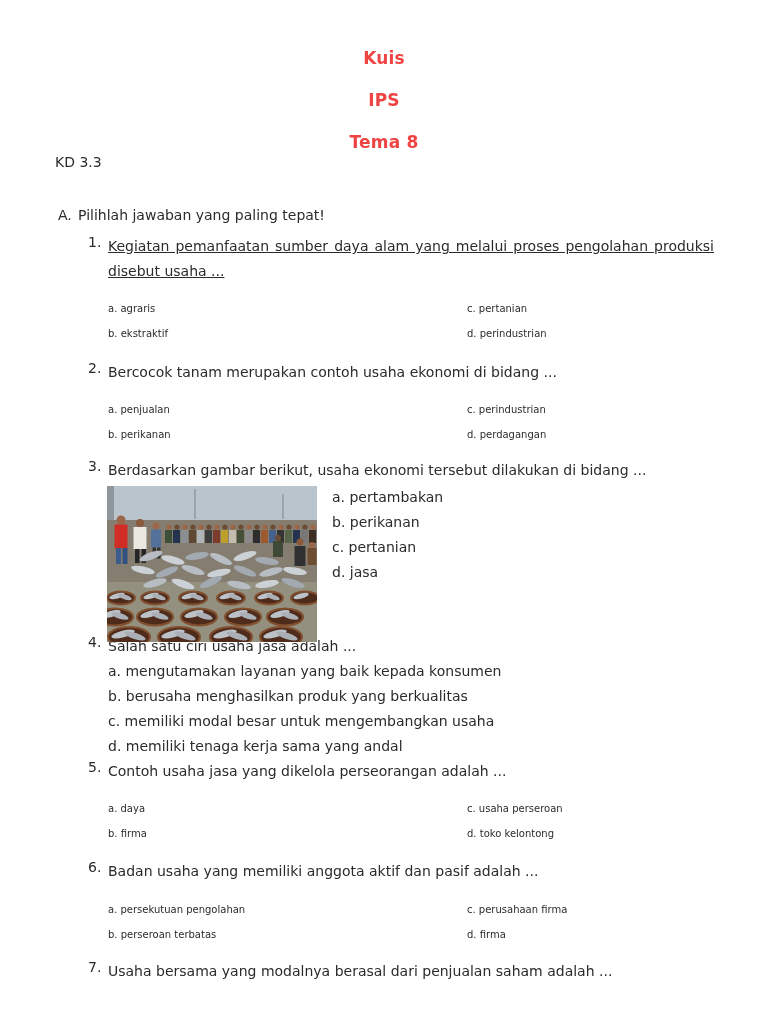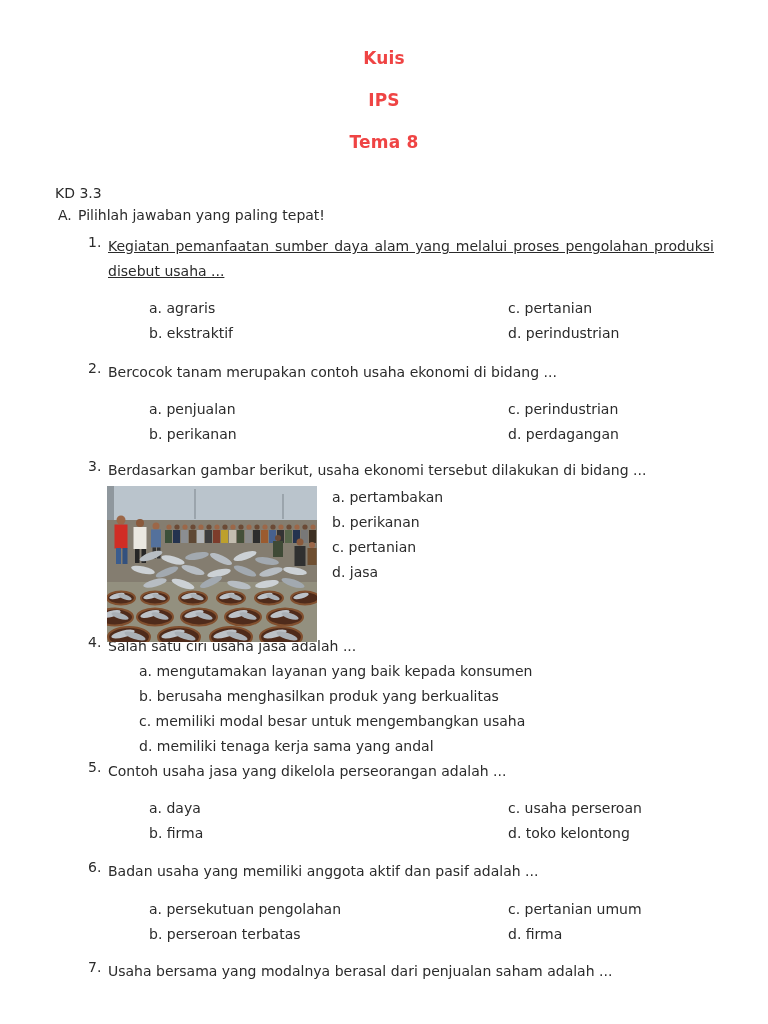--- a/index.html
+++ b/index.html
@@ -17,39 +17,39 @@
     font-weight:bold; font-size:17px; color:#ef4444;
     letter-spacing:0.2px;
   }
   .plain { font-size:14px; }
   .q { display:flex; font-size:14px; }
   .qnum { width:20px; flex:none; }
   .qtext { flex:1; line-height:25px; }
   .justify { text-align:justify;text-decoration:underline; }
   .sec { display:flex; font-size:14px; }
   .secnum { width:20px; flex:none; }
-  .optgrid { font-size:14px;margin-left:41px; }
+  .optgrid { font-size:10px; }
   .optrow { position:relative; height:25px; line-height:25px; }
   .optrow .col2 { position:absolute; left:359px; top:0; }
   .optstack { font-size:14px; line-height:25px; }
   .photo {
     width:210px; height:156px; z-index:2;
     overflow:hidden; background:#8a8376;
   }
   .photo svg { display:block; }
   .under { z-index:1; }
 </style>
 </head>
 <body>
 
 <div class="abs title" style="top:48px;">Kuis</div>
 <div class="abs title" style="top:90px;">IPS</div>
 <div class="abs title" style="top:132px;">Tema 8</div>
 
-<div class="abs plain" style="left:55px; top:185px;">KD 3.3</div>
+<div class="abs plain" style="left:55px; top:154px;">KD 3.3</div>
 
 <div class="abs sec" style="left:58px; top:207px; width:640px;">
   <span class="secnum">A.</span>
   <span>Pilihlah jawaban yang paling tepat!</span>
 </div>
 
 <div class="abs q" style="left:88px; top:234px; width:626px;">
   <span class="qnum">1.</span>
   <div class="qtext justify">Kegiatan pemanfaatan sumber daya alam yang melalui proses pengolahan produksi disebut usaha ...</div>
 </div>
@@ -227,21 +227,21 @@
   <div>a. pertambakan</div>
   <div>b. perikanan</div>
   <div>c. pertanian</div>
   <div>d. jasa</div>
 </div>
 
 <div class="abs q under" style="left:88px; top:634px; width:626px;">
   <span class="qnum">4.</span>
   <div class="qtext">Salah satu ciri usaha jasa adalah ...</div>
 </div>
-<div class="abs optstack" style="left:108px; top:659px;margin-left:31px;">
+<div class="abs optstack" style="left:108px; top:659px;">
   <div>a. mengutamakan layanan yang baik kepada konsumen</div>
   <div>b. berusaha menghasilkan produk yang berkualitas</div>
   <div>c. memiliki modal besar untuk mengembangkan usaha</div>
   <div>d. memiliki tenaga kerja sama yang andal</div>
 </div>
 
 <div class="abs q" style="left:88px; top:759px; width:626px;">
   <span class="qnum">5.</span>
   <div class="qtext">Contoh usaha jasa yang dikelola perseorangan adalah ...</div>
 </div>
@@ -256,21 +256,21 @@
   </div>
 </div>
 
 <div class="abs q" style="left:88px; top:859px; width:626px;">
   <span class="qnum">6.</span>
   <div class="qtext">Badan usaha yang memiliki anggota aktif dan pasif adalah ...</div>
 </div>
 <div class="abs optgrid" style="left:108px; top:897px; width:606px;">
   <div class="optrow">
     <span>a. persekutuan pengolahan</span>
-    <span class="col2">c. pertanian umum</span>
+    <span class="col2">c. perusahaan firma</span>
   </div>
   <div class="optrow">
     <span>b. perseroan terbatas</span>
     <span class="col2">d. firma</span>
   </div>
 </div>
 
 <div class="abs q" style="left:88px; top:959px; width:626px;">
   <span class="qnum">7.</span>
   <div class="qtext">Usaha bersama yang modalnya berasal dari penjualan saham adalah ...</div>

